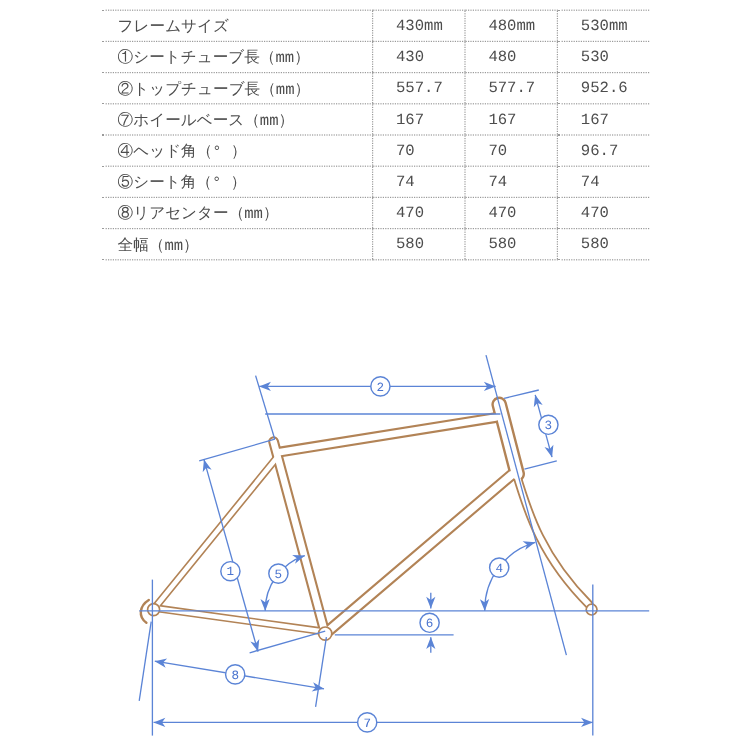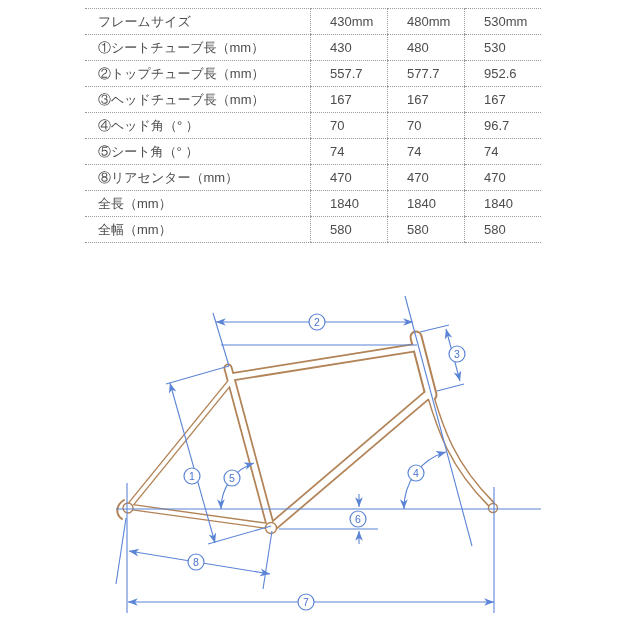--- a/index.html
+++ b/index.html
@@ -1,17 +1,17 @@
 <!DOCTYPE html>
 <html><head>
 <meta charset="utf-8">
 <style>
   html,body{margin:0;padding:0;background:#fff;}
   .page{position:relative;width:620px;height:620px;background:#fff;overflow:hidden;
-        font-family:Liberation Sans, sans-serif;}
+        font-family:Liberation Mono, monospace;}
   table.spec{position:absolute;left:85px;top:8px;border-collapse:collapse;
              color:#4d4d4d;font-size:13px;}
   table.spec th, table.spec td{font-weight:normal;text-align:left;height:25px;
              padding:0 0 0 13px;border-bottom:1px dotted #9a9a9a;white-space:nowrap;}
   table.spec thead th{border-top:1px dotted #9a9a9a;}
   table.spec td:first-child, table.spec th:first-child{width:212px;}
   table.spec .val{border-left:1px dotted #9a9a9a;width:57px;padding-left:19px;}
   svg.diagram{position:absolute;left:0;top:0;width:620px;height:620px;}
   .co-num{font-size:10.5px;fill:#4a74cf;}
 </style>
@@ -36,21 +36,21 @@
           <td class="val">480</td>
           <td class="val">530</td>
         </tr>
         <tr>
           <td>②トップチューブ長（mm）</td>
           <td class="val">557.7</td>
           <td class="val">577.7</td>
           <td class="val">952.6</td>
         </tr>
         <tr>
-          <td>③ヘッドチューブ長（mm）</td>
+          <td>⑦ホイールベース（mm）</td>
           <td class="val">167</td>
           <td class="val">167</td>
           <td class="val">167</td>
         </tr>
         <tr>
           <td>④ヘッド角（° ）</td>
           <td class="val">70</td>
           <td class="val">70</td>
           <td class="val">96.7</td>
         </tr>
@@ -58,26 +58,20 @@
           <td>⑤シート角（° ）</td>
           <td class="val">74</td>
           <td class="val">74</td>
           <td class="val">74</td>
         </tr>
         <tr>
           <td>⑧リアセンター（mm）</td>
           <td class="val">470</td>
           <td class="val">470</td>
           <td class="val">470</td>
-        </tr>
-        <tr>
-          <td>全長（mm）</td>
-          <td class="val">1840</td>
-          <td class="val">1840</td>
-          <td class="val">1840</td>
         </tr>
         <tr>
           <td>全幅（mm）</td>
           <td class="val">580</td>
           <td class="val">580</td>
           <td class="val">580</td>
         </tr>
       </tbody>
   </table>
 

